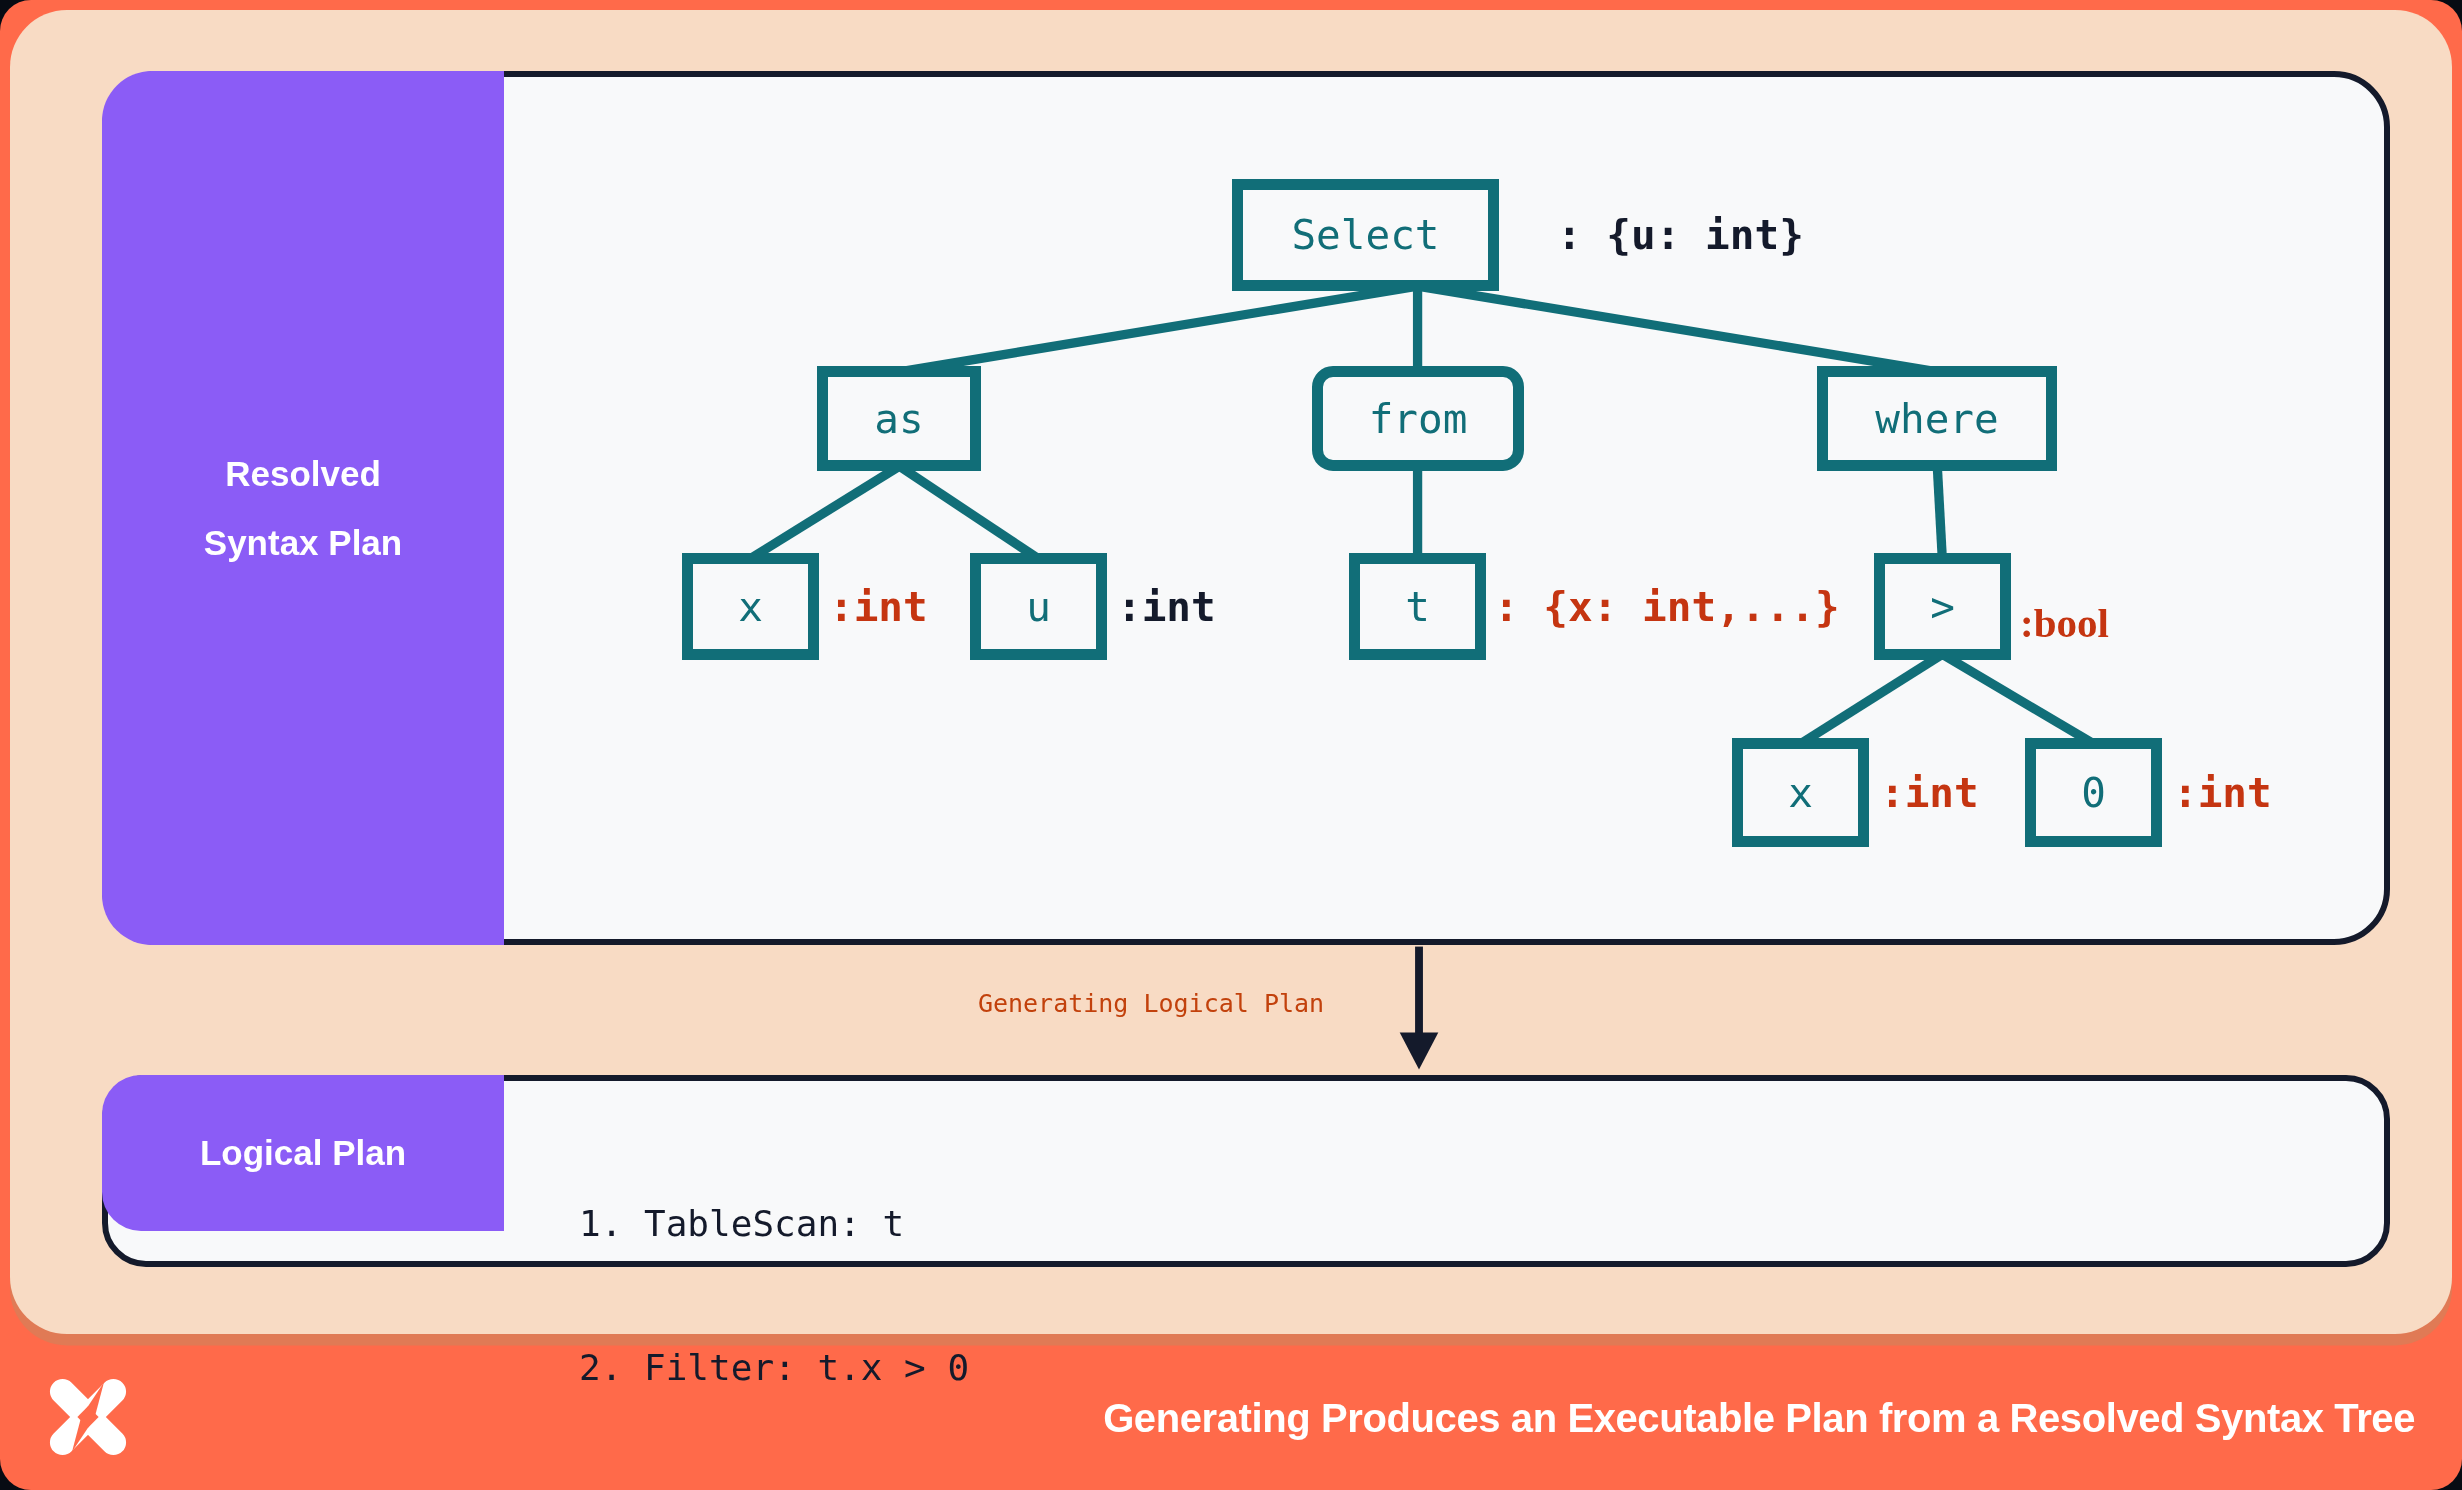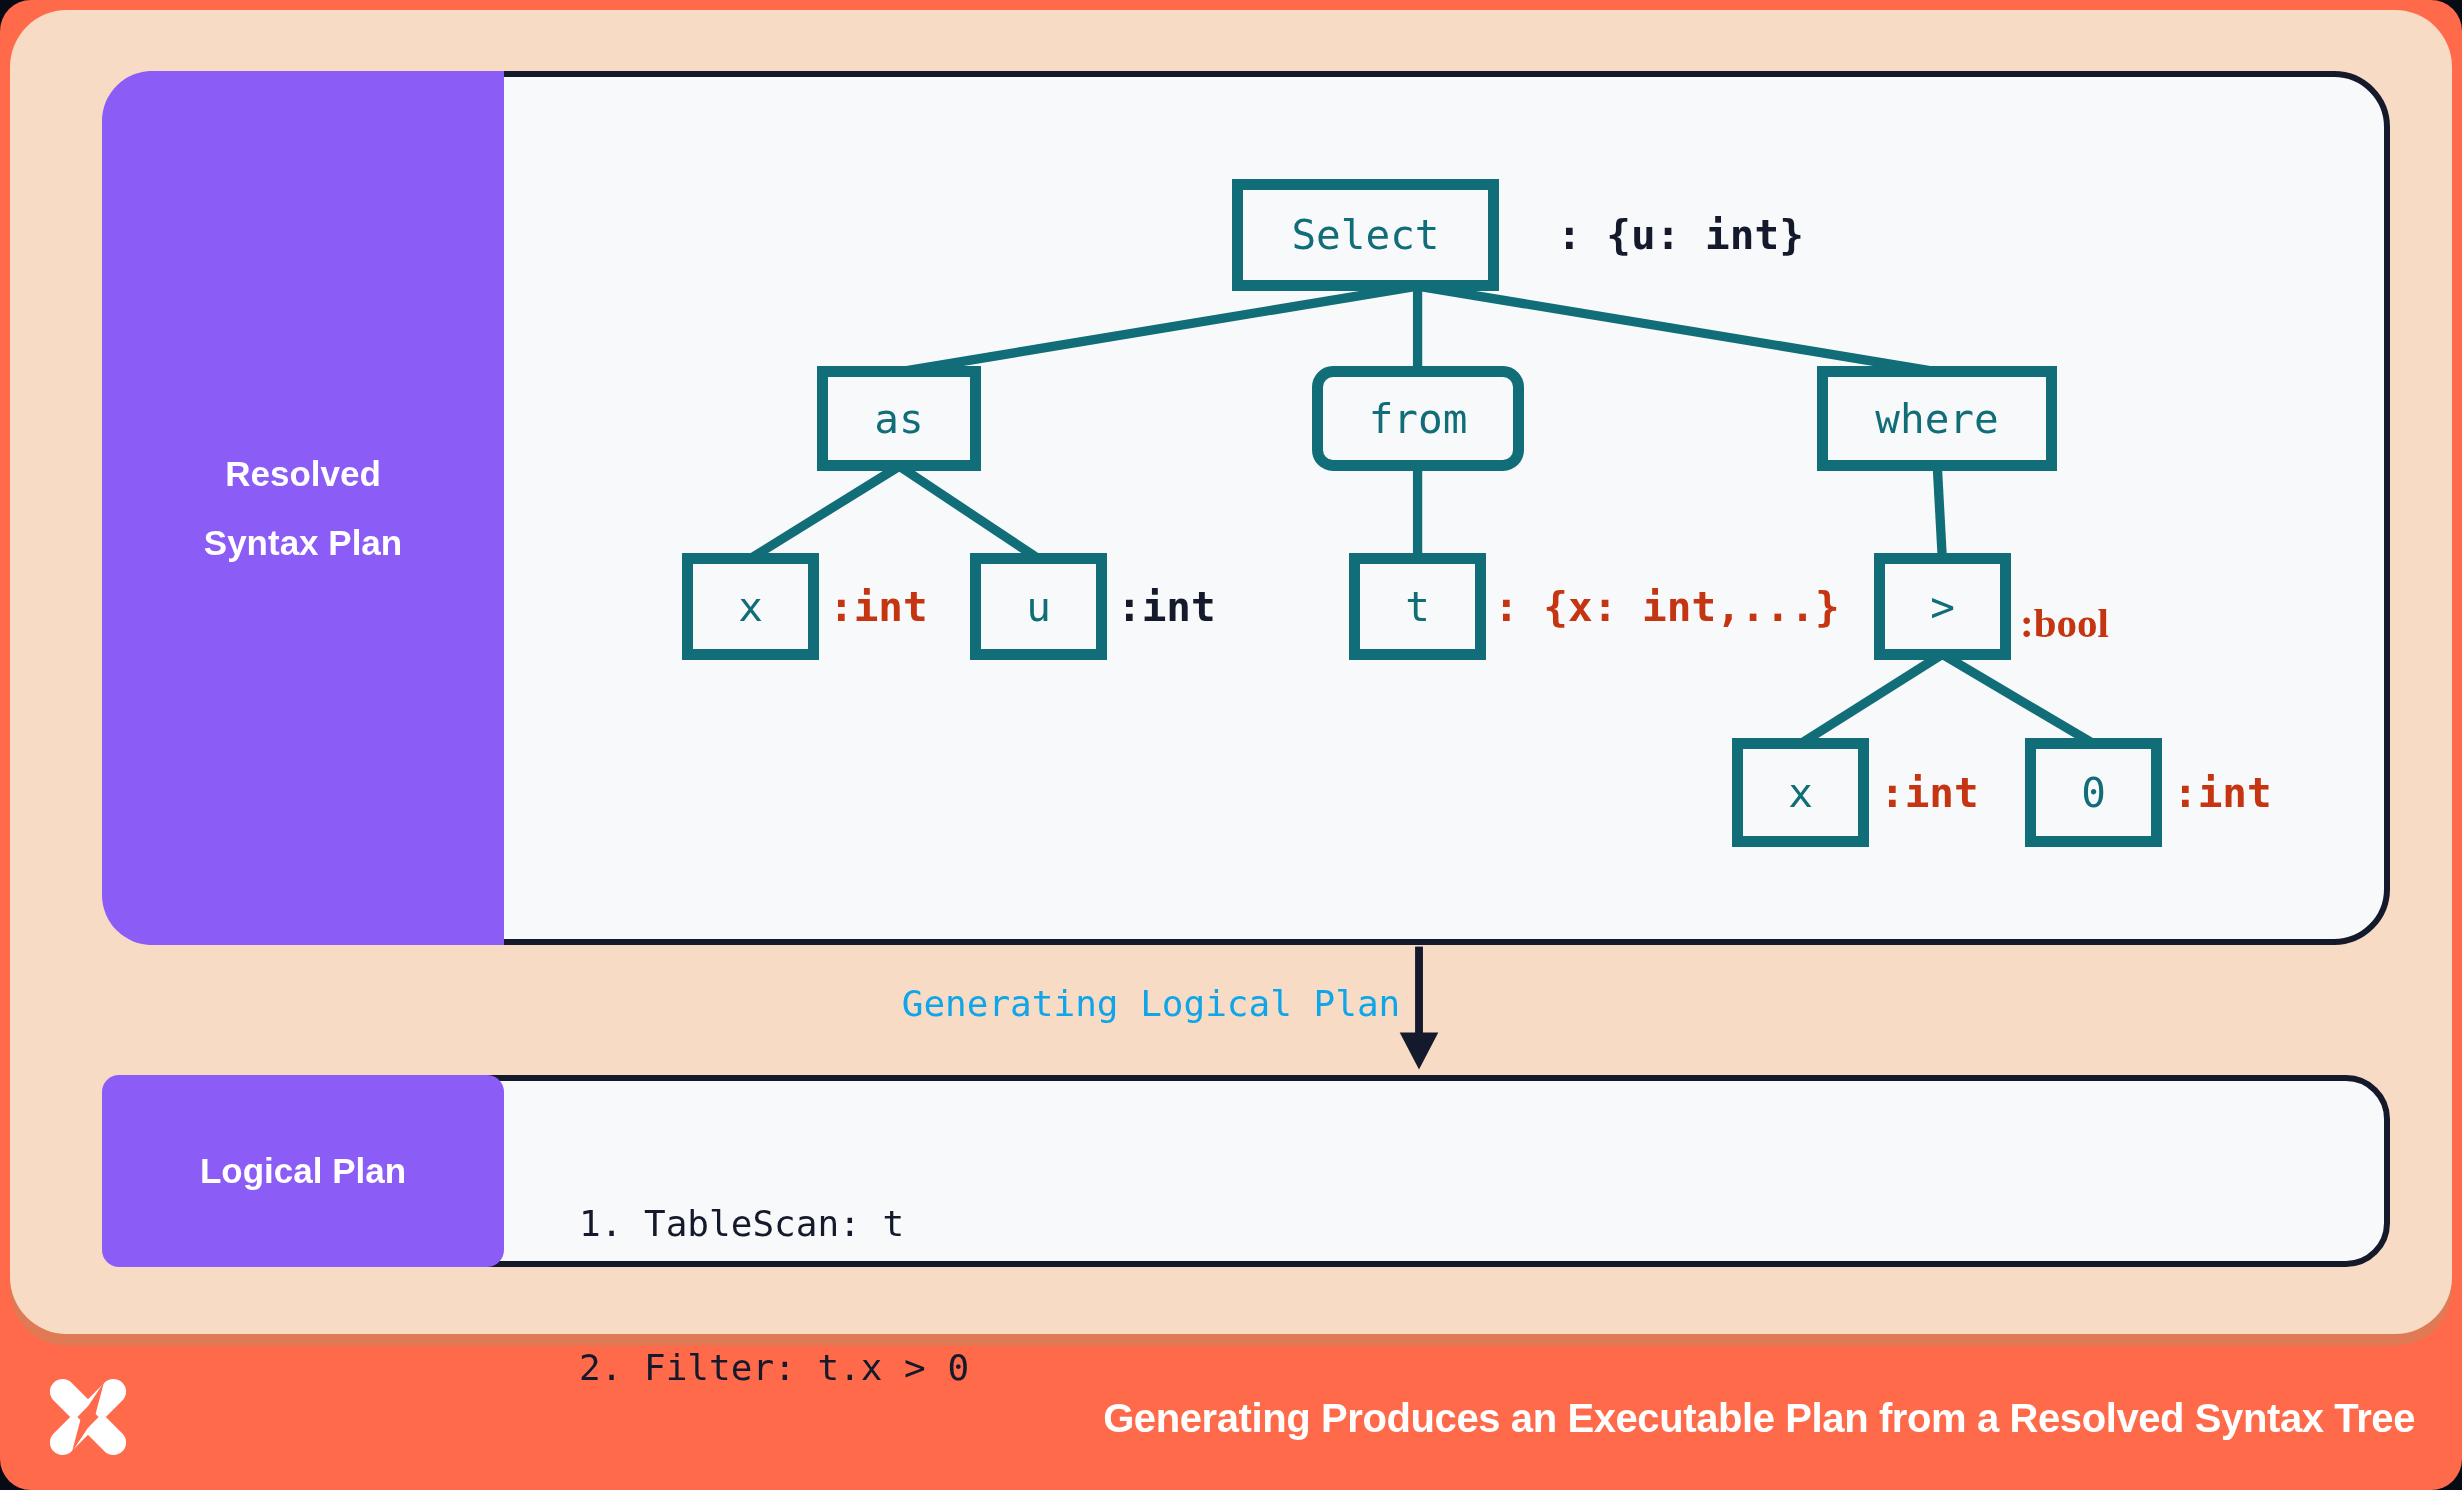--- a/index.html
+++ b/index.html
@@ -27,21 +27,21 @@
              font-size:41px;color:#116e78;z-index:3;}
   .ann{position:absolute;display:flex;align-items:center;z-index:3;
        font-family:"DejaVu Sans Mono","Liberation Mono",monospace;
        font-size:41px;font-weight:700;white-space:pre;}
   .ann-red{color:#c53511;}
   .ann-navy{color:#141a2b;}
   .edges{position:absolute;inset:0;z-index:2;pointer-events:none;}
   
   .transition-label{position:absolute;left:901px;top:982px;width:500px;text-align:center;
        font-family:"DejaVu Sans Mono","Liberation Mono",monospace;
-       font-size:36px;color:#0ea5e9;line-height:44px;z-index:3;}
+       font-size:25px;color:#c2410c;line-height:44px;z-index:3;}
   
   .plan-steps{position:absolute;left:579px;top:1104px;z-index:3;
        font-family:"DejaVu Sans Mono","Liberation Mono",monospace;
        font-size:36px;line-height:48px;color:#141a2b;white-space:pre;}
   
   .footer-title{position:absolute;right:47px;top:1396px;color:#ffffff;
        font-weight:700;font-size:40px;letter-spacing:-0.4px;z-index:3;}
   .logo{position:absolute;left:41px;top:1370px;width:94px;height:94px;z-index:3;}
 </style>
 </head>
@@ -53,21 +53,21 @@
 
   <div class="panel panel-rst"></div>
   <div class="sidebar sidebar-rst" style="position:absolute;left:102px;top:71px;height:874px;">
     <div class="sidebar-label">
       <div>Resolved</div>
       <div>Syntax Plan</div>
     </div>
   </div>
 
   <div class="panel panel-lp"></div>
-  <div class="sidebar sidebar-lp" style="position:absolute;left:102px;top:1075px;height:192px;border-radius:17px;">
+  <div class="sidebar sidebar-lp" style="position:absolute;left:102px;top:1075px;height:156px;">
     <div class="sidebar-label-lp">Logical Plan</div>
   </div>
 
   <svg class="edges" width="2462" height="1490" viewBox="0 0 3444 2084">
     <g stroke="#116e78" stroke-width="13">
       <line x1="1983" y1="400" x2="1258" y2="520"></line>
       <line x1="1983" y1="400" x2="1983" y2="520"></line>
       <line x1="1983" y1="400" x2="2710" y2="520"></line>
       <line x1="1258" y1="652" x2="1050" y2="781"></line>
       <line x1="1258" y1="652" x2="1452" y2="781"></line>

